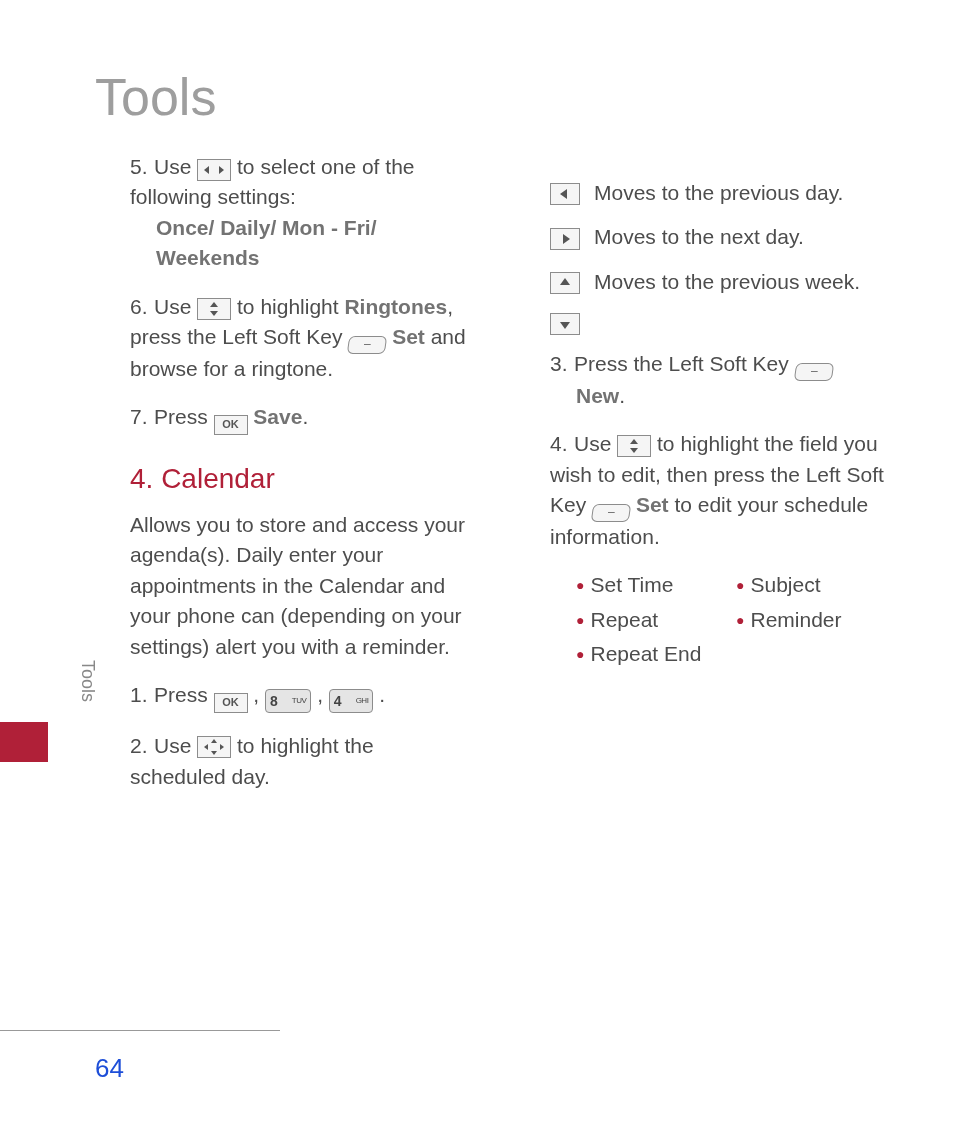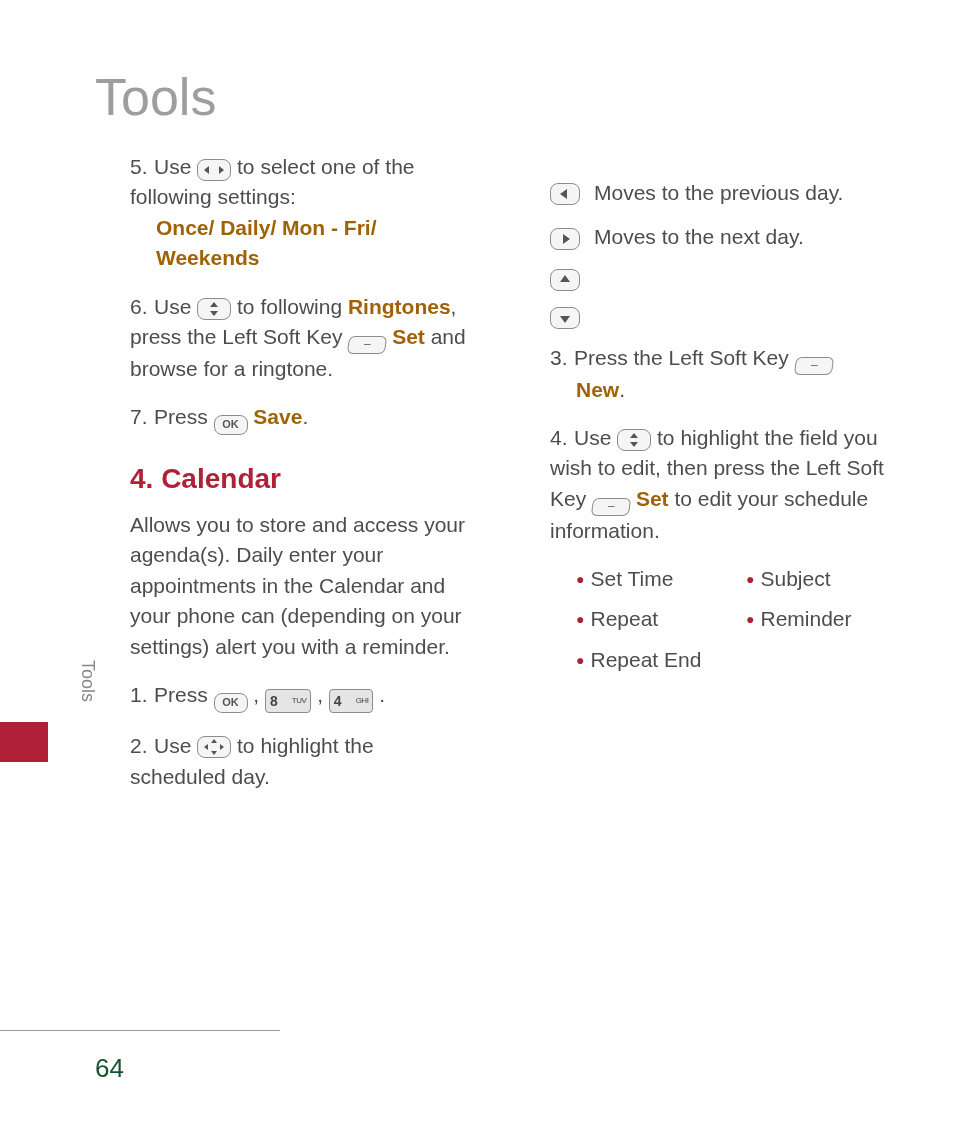--- a/index.html
+++ b/index.html
@@ -24,38 +24,38 @@
     color: #9e9e9e;
   }
   .col {
     position: absolute;
     width: 340px;
   }
   .col-left { left: 130px; top: 152px; }
   .col-right { left: 550px; top: 178px; }
   .stepnum { display: inline-block; width: 24px; }
   .hang { padding-left: 26px; }
-  .bold { font-weight: 600; color: #a16207; }
+  .bold { font-weight: 600; color: #737373; }
   .section-heading {
     color: #b02038;
     font-size: 28px;
-    font-weight: 700;
+    font-weight: 400;
     margin-top: 24px;
     margin-bottom: 10px;
   }
   .para { margin-bottom: 18px; }
 
   
   .key {
     display: inline-flex;
     align-items: center; justify-content: center;
     height: 22px; min-width: 30px;
     padding: 0 4px;
     border: 1px solid #8c8c8c;
-    border-radius: 8px;
+    border-radius: 0;
     background: #f5f5f5;
     vertical-align: -4px;
     box-sizing: border-box;
   }
   .key svg { display: block; }
   .key.softkey {
     border-radius: 6px;
     min-width: 38px; height: 18px;
     transform: skewX(-8deg);
   }
@@ -85,29 +85,28 @@
   .page-bottom-rule {
     position: absolute;
     left: 0; top: 1030px;
     width: 280px; height: 1px;
     background: #999;
   }
   .page-number {
     position: absolute;
     left: 95px; top: 1050px;
     font-size: 26px;
-    color: #14532d;
+    color: #1d4ed8;
   }
 
   .bul-list {
     display: grid;
     grid-template-columns: 160px 160px;
     row-gap: 4px;
     margin: 4px 0 18px 26px;
-    gap: 10px;
   }
   .bul-list div::before {
     content: "●";
     color: #b02038;
     font-size: 14px;
     margin-right: 6px;
     position: relative; top: -2px;
   }
 
   .navtable { margin-left: 0; }
@@ -164,21 +163,21 @@
     <div class="hang bold">Once/ Daily/ Mon - Fri/ Weekends</div>
   </div>
 
   <div class="para">
     <span class="stepnum">6.</span><span>Use </span>
     <span class="key">
         <svg width="24" height="18">
           <use href="#ud-arrows"></use>
         </svg>
       </span>
-    <span> to following </span><span class="bold">Ringtones</span><span>, press the Left Soft Key </span>
+    <span> to highlight </span><span class="bold">Ringtones</span><span>, press the Left Soft Key </span>
     <span class="key softkey">
         <span>–</span>
       </span>
     <span> </span><span class="bold">Set</span><span> and browse for a ringtone.</span>
   </div>
 
   <div class="para">
     <span class="stepnum">7.</span><span>Press </span>
     <span class="key ok">OK</span>
     <span> </span><span class="bold">Save</span><span>.</span>
@@ -225,20 +224,21 @@
           </svg>
         </span>
       <span class="txt">Moves to the next day.</span>
     </div>
     <div class="navrow">
       <span class="key">
           <svg width="18" height="18">
             <use href="#up-arrow"></use>
           </svg>
         </span>
+      <span class="txt">Moves to the previous week.</span>
     </div>
     <div class="navrow">
       <span class="key">
           <svg width="18" height="18">
             <use href="#down-arrow"></use>
           </svg>
         </span>
     </div>
   </div>
 

